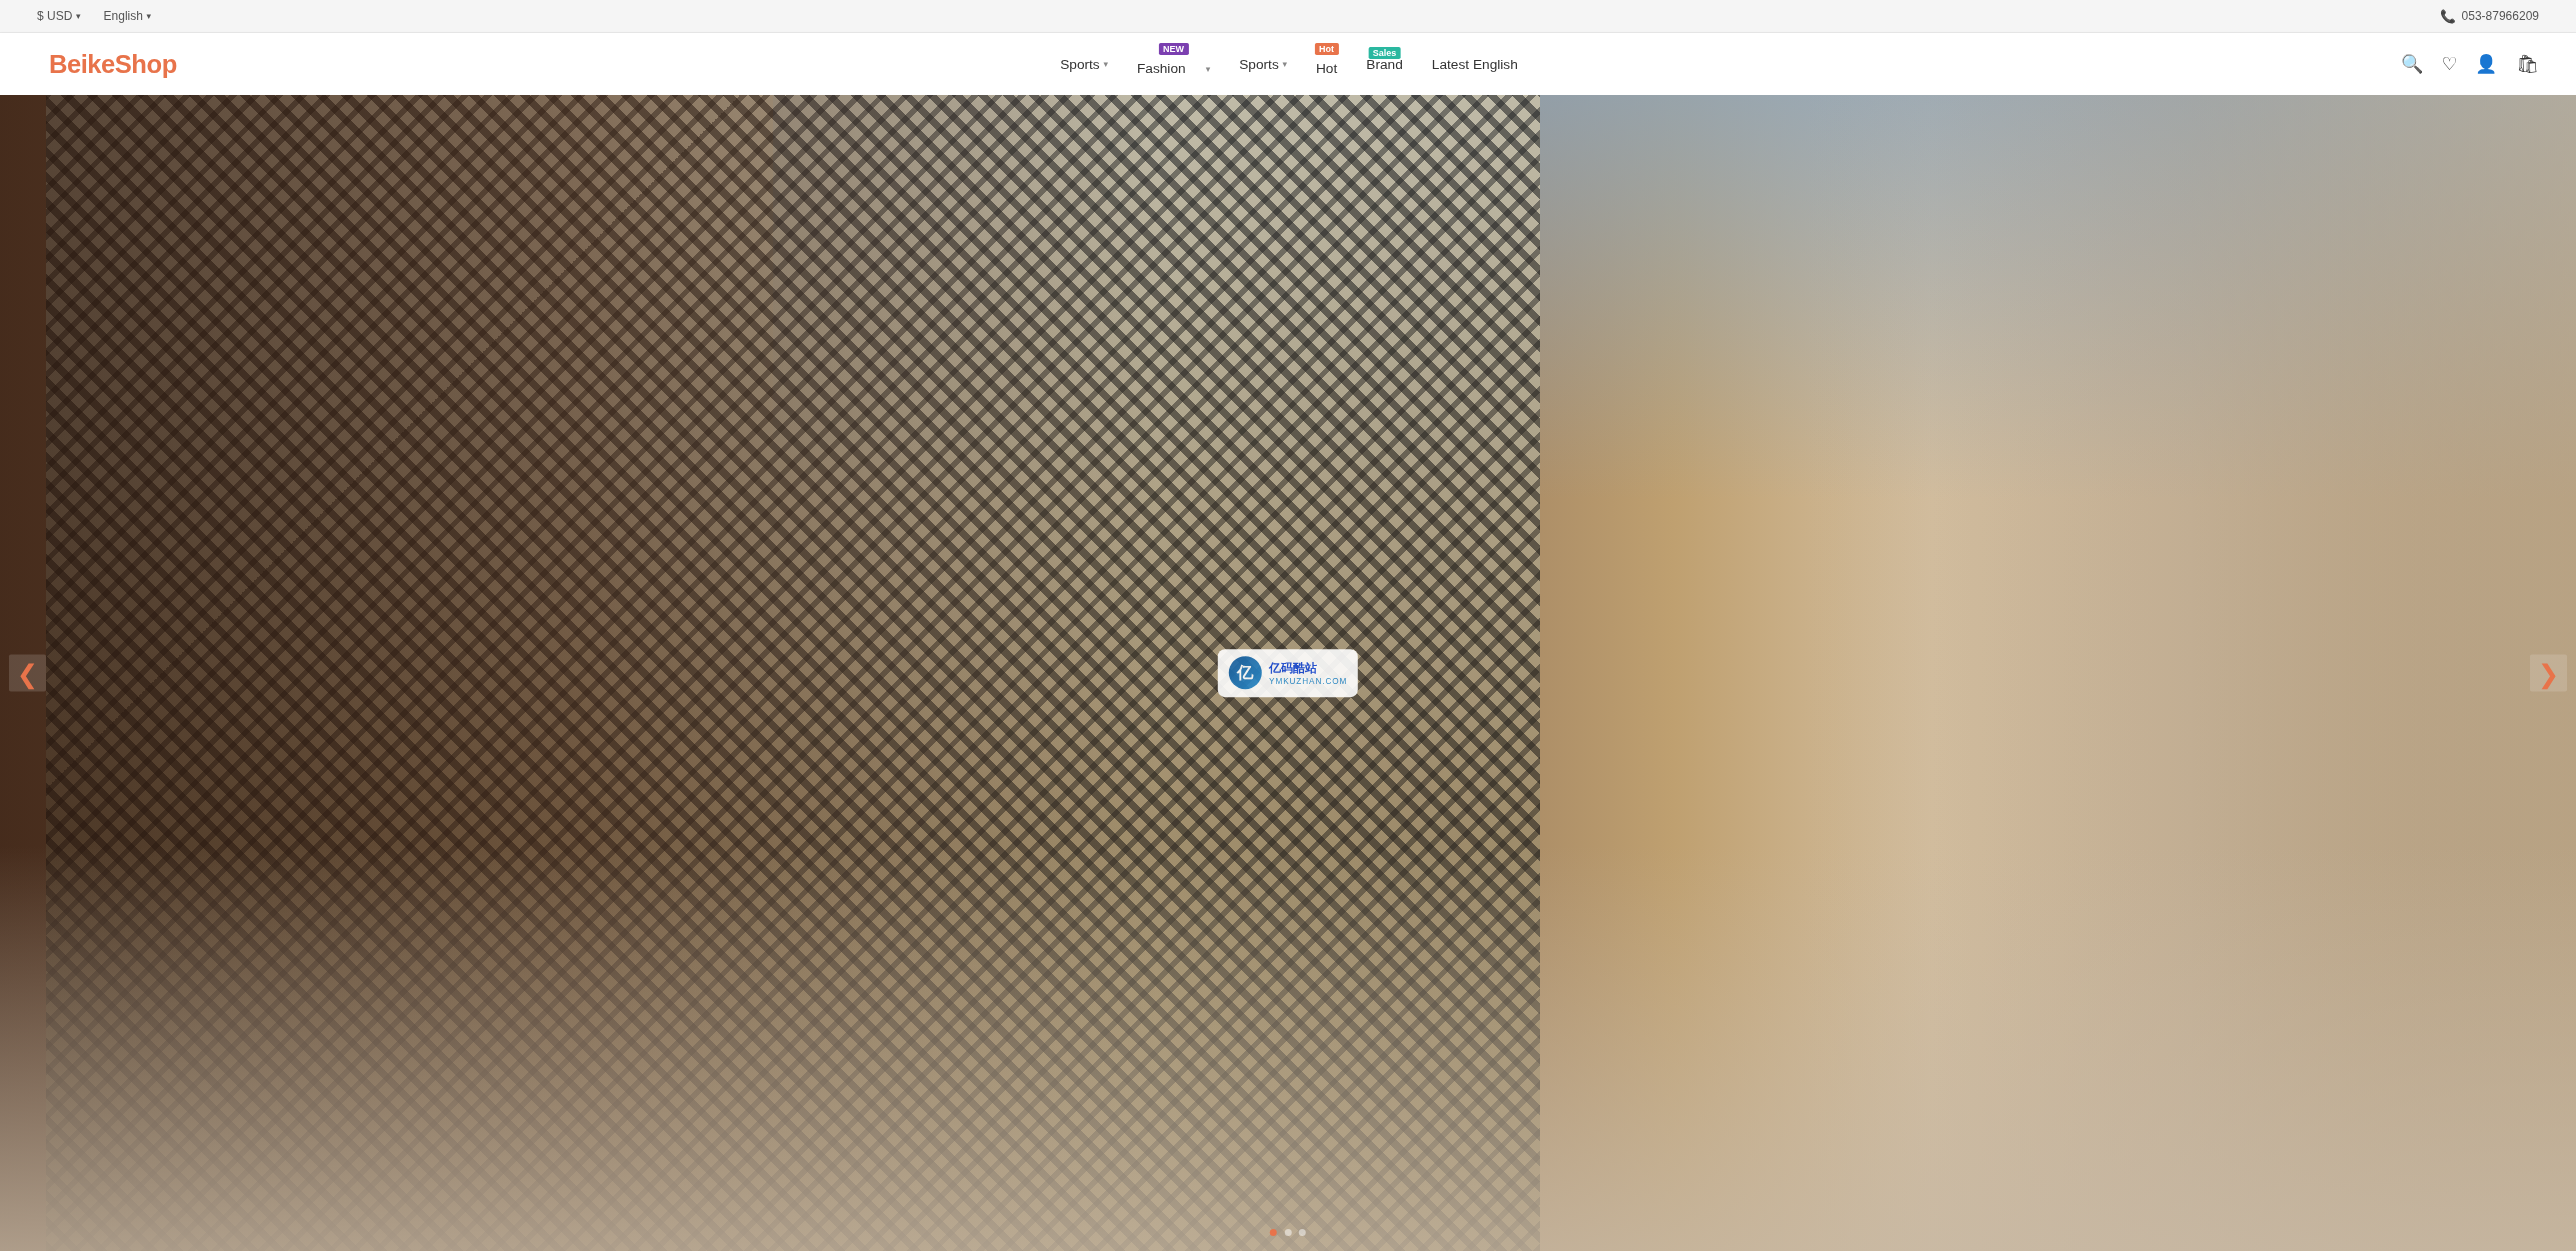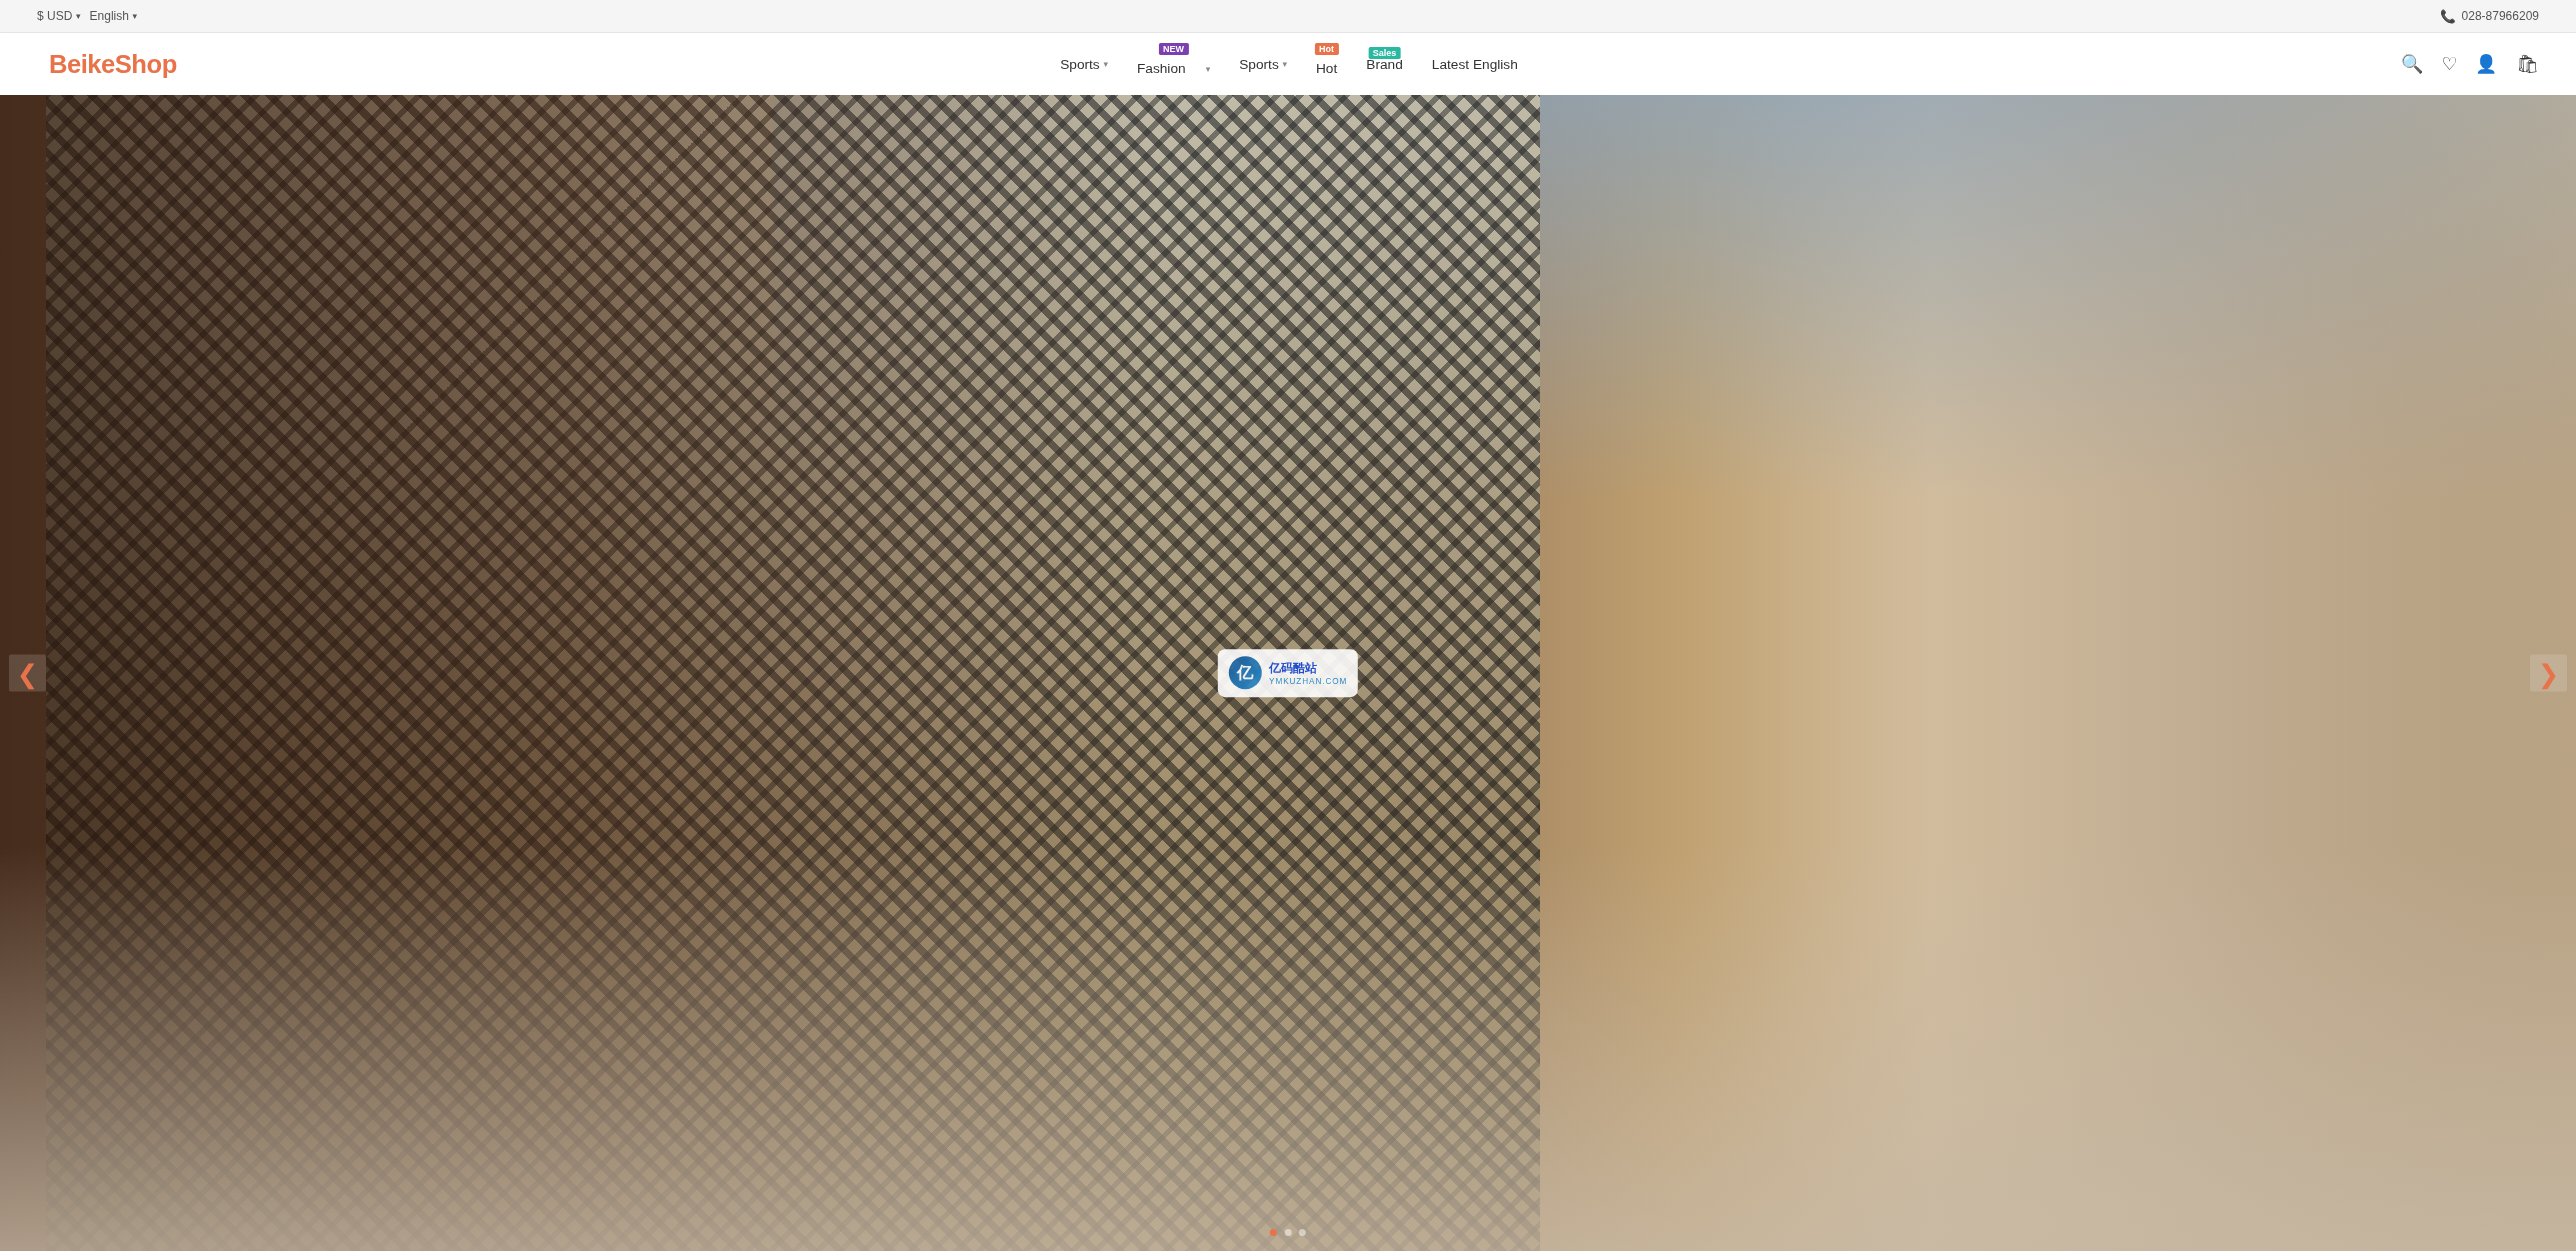--- a/index.html
+++ b/index.html
@@ -11,21 +11,21 @@
       height: 33px;
       display: flex;
       align-items: center;
       justify-content: space-between;
       padding: 0 37px;
       border-bottom: 0.9px solid #e8e8e8;
     }
     .topbar-left {
       display: flex;
       align-items: center;
-      gap: 9px;
+      gap: 23px;
     }
     .topbar-item {
       display: flex;
       align-items: center;
       gap: 3.7px;
       font-size: 12px;
       color: #555;
       cursor: pointer;
     }
     .topbar-item .arrow {
@@ -322,21 +322,21 @@
       <span>$ USD</span>
       <span class="arrow">▾</span>
     </div>
     <div class="topbar-item">
       <span>English</span>
       <span class="arrow">▾</span>
     </div>
   </div>
   <div class="topbar-right">
     <span class="phone-icon">📞</span>
-    <span>028-87966209</span>
+    <span>053-87966209</span>
   </div>
 </div>
 
 <div class="header">
   <a class="logo">BeikeShop</a>
 
   <nav class="nav">
 
     <div class="nav-item">
       <span>Sports</span>

